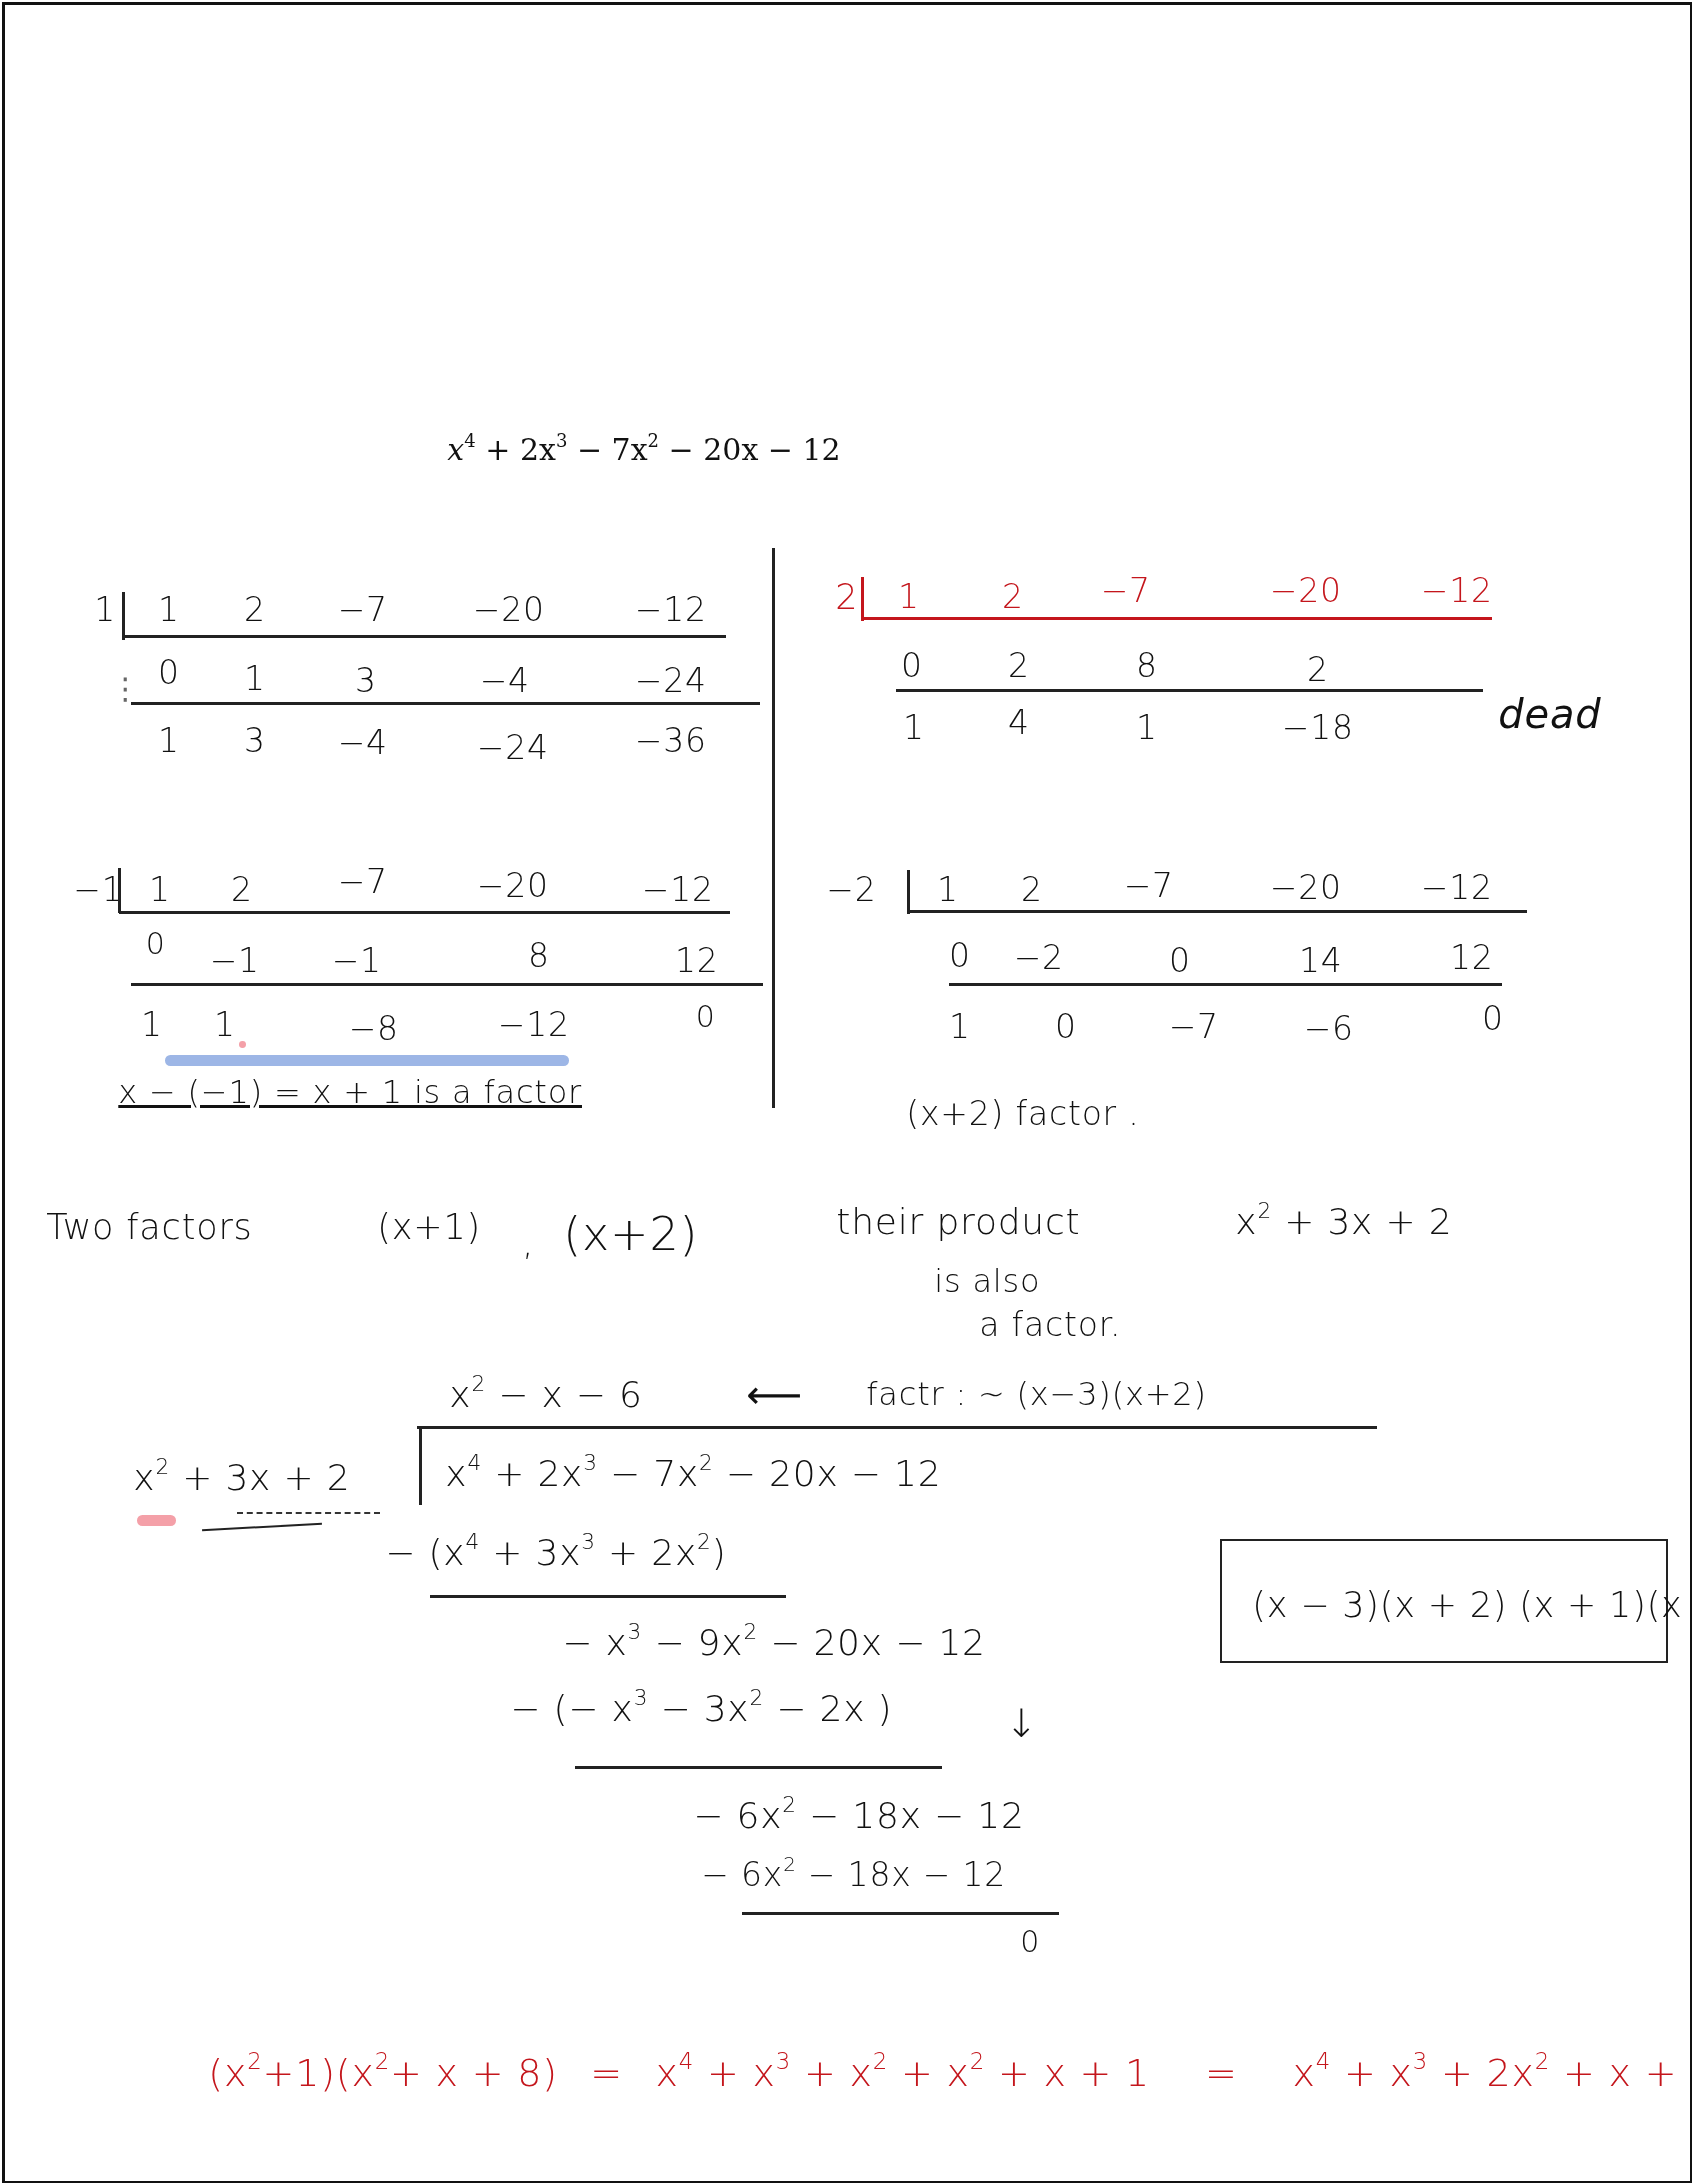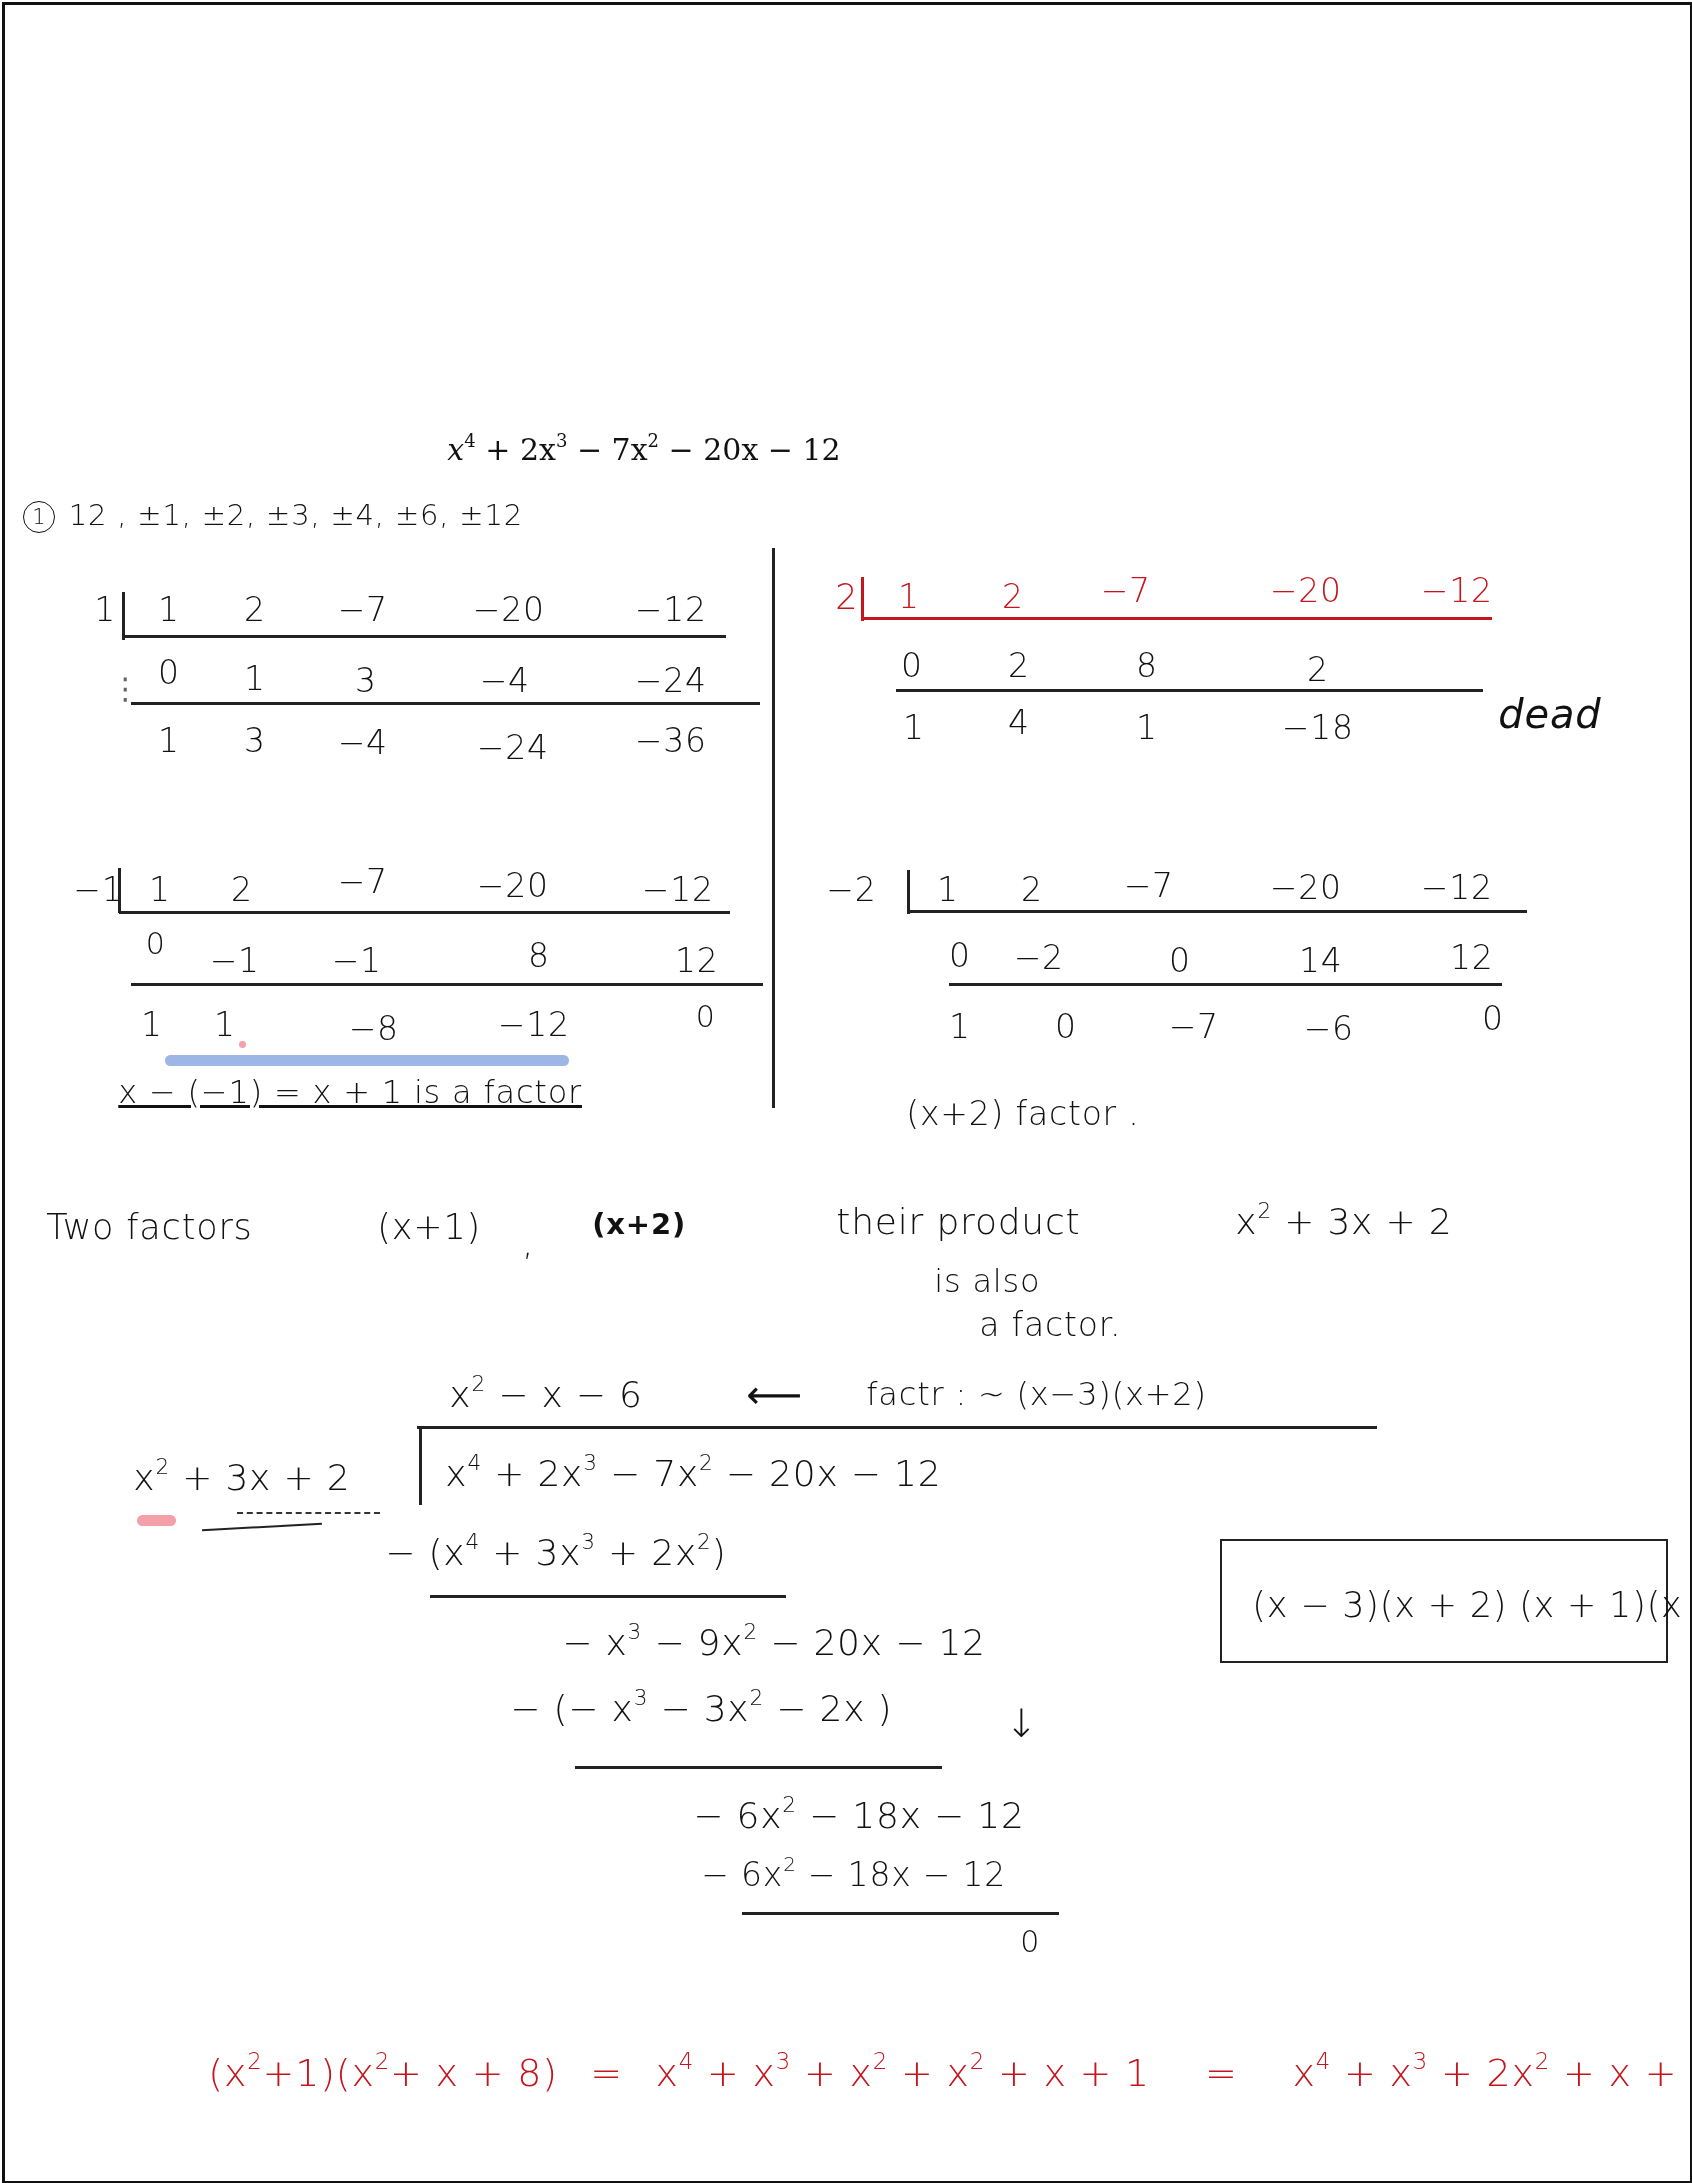--- a/index.html
+++ b/index.html
@@ -37,23 +37,20 @@
 </head>
 <body>
 
 <div class="page">
 
 
   <div class="abs serif" style="left:442px; top:427px; font-size:30px;">
     <span class="it">x</span><sup>4</sup><span> + 2x</span><sup>3</sup><span> − 7x</span><sup>2</sup><span> − 20x − 12</span>
   </div>
 
-  <div class="abs hand" style="left:18px; top:493px; font-size:29px;">
-    <span class="circle">1</span><span>12 ,  ±1, ±2, ±3, ±4, ±6, ±12</span>
-  </div>
 
   <div class="vline" style="left:767px; top:543px; height:560px;"></div>
 
   <div>
     <div class="abs hand" style="left:89px; top:585px; font-size:33px;">1</div>
     <div class="vline" style="left:117px; top:587px; height:48px;"></div>
     <div class="hline" style="left:119px; top:630px; width:602px;"></div>
     <div class="hline" style="left:126px; top:697px; width:629px;"></div>
     <div class="abs hand" style="left:105px; top:666px; font-size:30px; color:#666;">⋮</div>
     <div class="cell hand" style="left:111px; top:585px; font-size:33px;">1</div>
@@ -152,21 +149,21 @@
     <div class="cell hand" style="left:1271px; top:1004px; font-size:33px;">−6</div>
     <div class="cell hand" style="left:1435px; top:994px; font-size:33px;">0</div>
 
     <div class="abs hand" style="left:901px; top:1089px; font-size:33px;">(x+2)  factor .</div>
   </div>
 
   <div>
     <div class="abs hand" style="left:41px; top:1202px; font-size:35px;">Two  factors</div>
     <div class="abs hand" style="left:372px; top:1202px; font-size:35px;">(x+1)</div>
     <div class="abs hand" style="left:517px; top:1218px; font-size:35px;">,</div>
-    <div class="abs hand" style="left:587px; top:1202px; font-size:29px;font-weight:bold;">(x+2)</div>
+    <div class="abs hand" style="left:558px; top:1202px; font-size:46px;">(x+2)</div>
     <div class="abs hand" style="left:831px; top:1196px; font-size:36px;">their  product</div>
     <div class="abs hand" style="left:1230px; top:1196px; font-size:36px;">
       <span>x</span><sup>2</sup><span> + 3x  + 2</span>
     </div>
     <div class="abs hand" style="left:929px; top:1257px; font-size:32px;">is  also</div>
     <div class="abs hand" style="left:974px; top:1300px; font-size:33px;">a  factor.</div>
   </div>
 
   <div>
     <div class="abs hand" style="left:444px; top:1369px; font-size:36px;">

